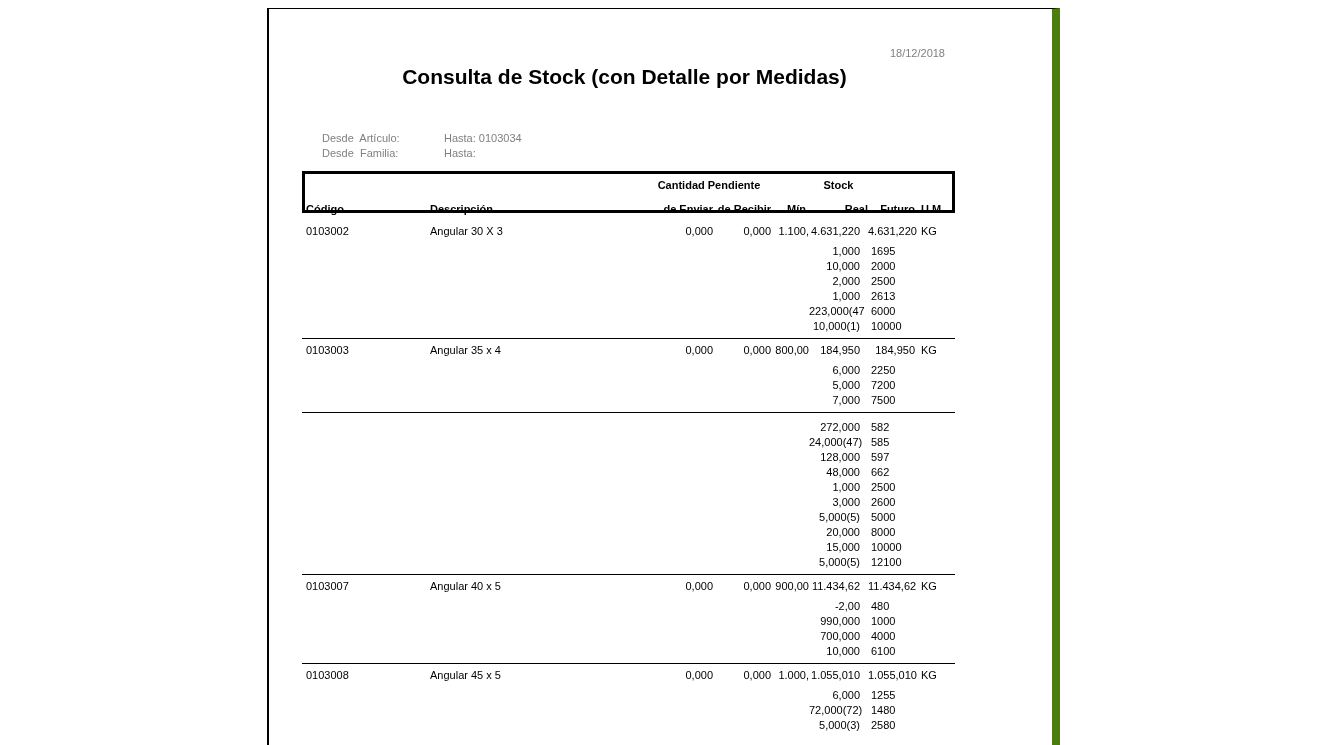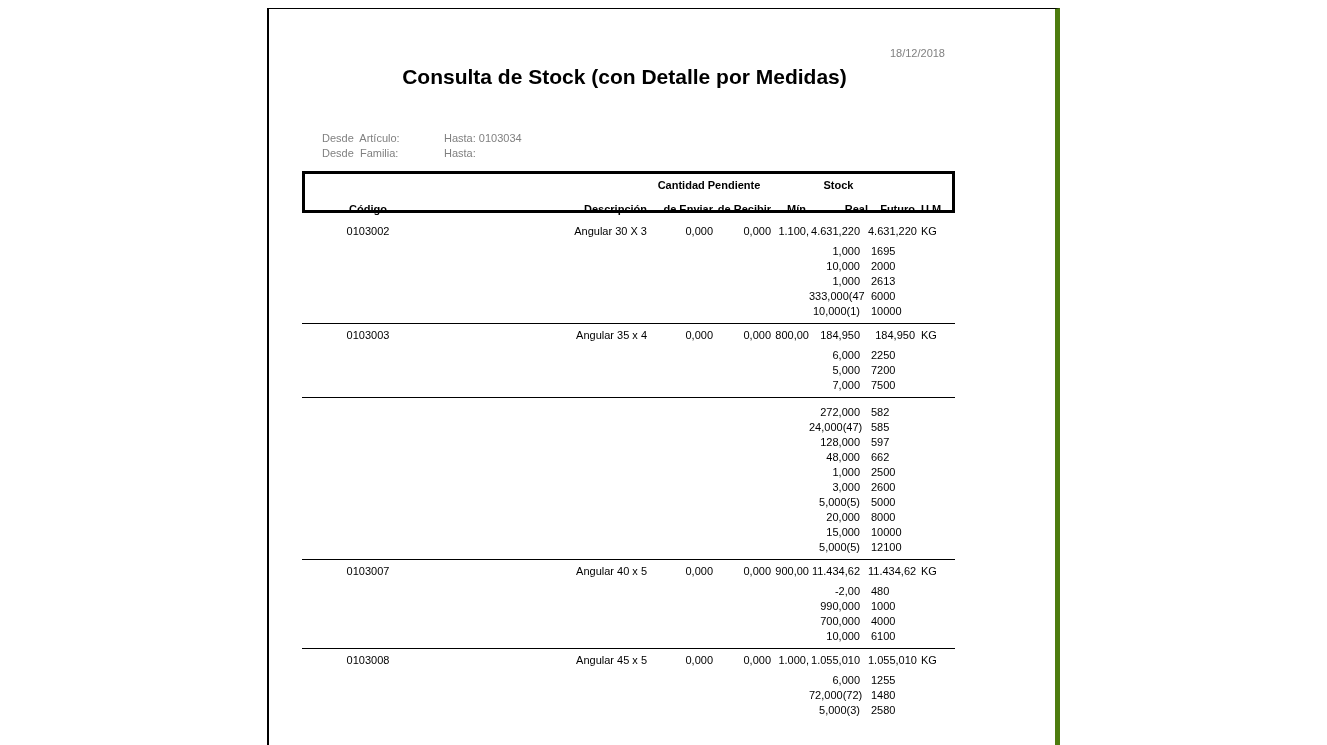--- a/index.html
+++ b/index.html
@@ -13,21 +13,21 @@
   }
   .page {
     position: absolute;
     left: 267px;
     top: 8px;
     width: 793px;
     height: 737px;
     background: #ffffff;
     border-top: 1px solid #000;
     border-left: 2px solid #000;
-    border-right: 5px solid #4d7c0f;
+    border-right: 8px solid #4d7c0f;
     box-sizing: border-box;
   }
   .report-date {
     position: absolute;
     top: 38px;
     left: 0;
     width: 676px;
     text-align: right;
     font-size: 11px;
     color: #808080;
@@ -84,22 +84,22 @@
     overflow: visible;
   }
   thead th {
     font-weight: bold;
     vertical-align: bottom;
     font-size: 11px;
   }
   tr.group-row th { height: 20px; padding-bottom: 2px; }
   tr.label-row th { height: 22px; padding-bottom: 5px; }
   th.group { text-align: center; margin-top: 14px; }
-  .c-codigo { text-align: center; padding-left: 4px !important; }
-  .c-desc   { text-align: right; }
+  .c-codigo { text-align: left; padding-left: 4px !important; }
+  .c-desc   { text-align: left; }
   .num      { text-align: right; }
   .c-real   { text-align: right; padding-right: 8px !important; }
   .c-um     { text-align: left; padding-left: 6px !important; }
   .c-medida { text-align: left; padding-left: 3px !important; }
   tbody tr.main-row td   { height: 17px; vertical-align: bottom; }
   tbody tr.gap-row td    { height: 6px; }
   tbody tr.detail-row td { height: 15px; vertical-align: middle; }
   tbody tr.sep-row td    { height: 5px; border-bottom: 1px solid #000; }
 </style>
 </head>
@@ -168,26 +168,31 @@
           <td class="c-real">1,000</td>
           <td class="c-medida" colspan="2">1695</td>
         </tr>
         <tr class="detail-row">
           <td colspan="5"></td>
           <td class="c-real">10,000</td>
           <td class="c-medida" colspan="2">2000</td>
         </tr>
         <tr class="detail-row">
           <td colspan="5"></td>
+          <td class="c-real">2,000</td>
+          <td class="c-medida" colspan="2">2500</td>
+        </tr>
+        <tr class="detail-row">
+          <td colspan="5"></td>
           <td class="c-real">1,000</td>
           <td class="c-medida" colspan="2">2613</td>
         </tr>
         <tr class="detail-row">
           <td colspan="5"></td>
-          <td class="c-real">333,000(47</td>
+          <td class="c-real">223,000(47</td>
           <td class="c-medida" colspan="2">6000</td>
         </tr>
         <tr class="detail-row">
           <td colspan="5"></td>
           <td class="c-real">10,000(1)</td>
           <td class="c-medida" colspan="2">10000</td>
         </tr>
         <tr class="sep-row">
           <td colspan="8"></td>
         </tr>

